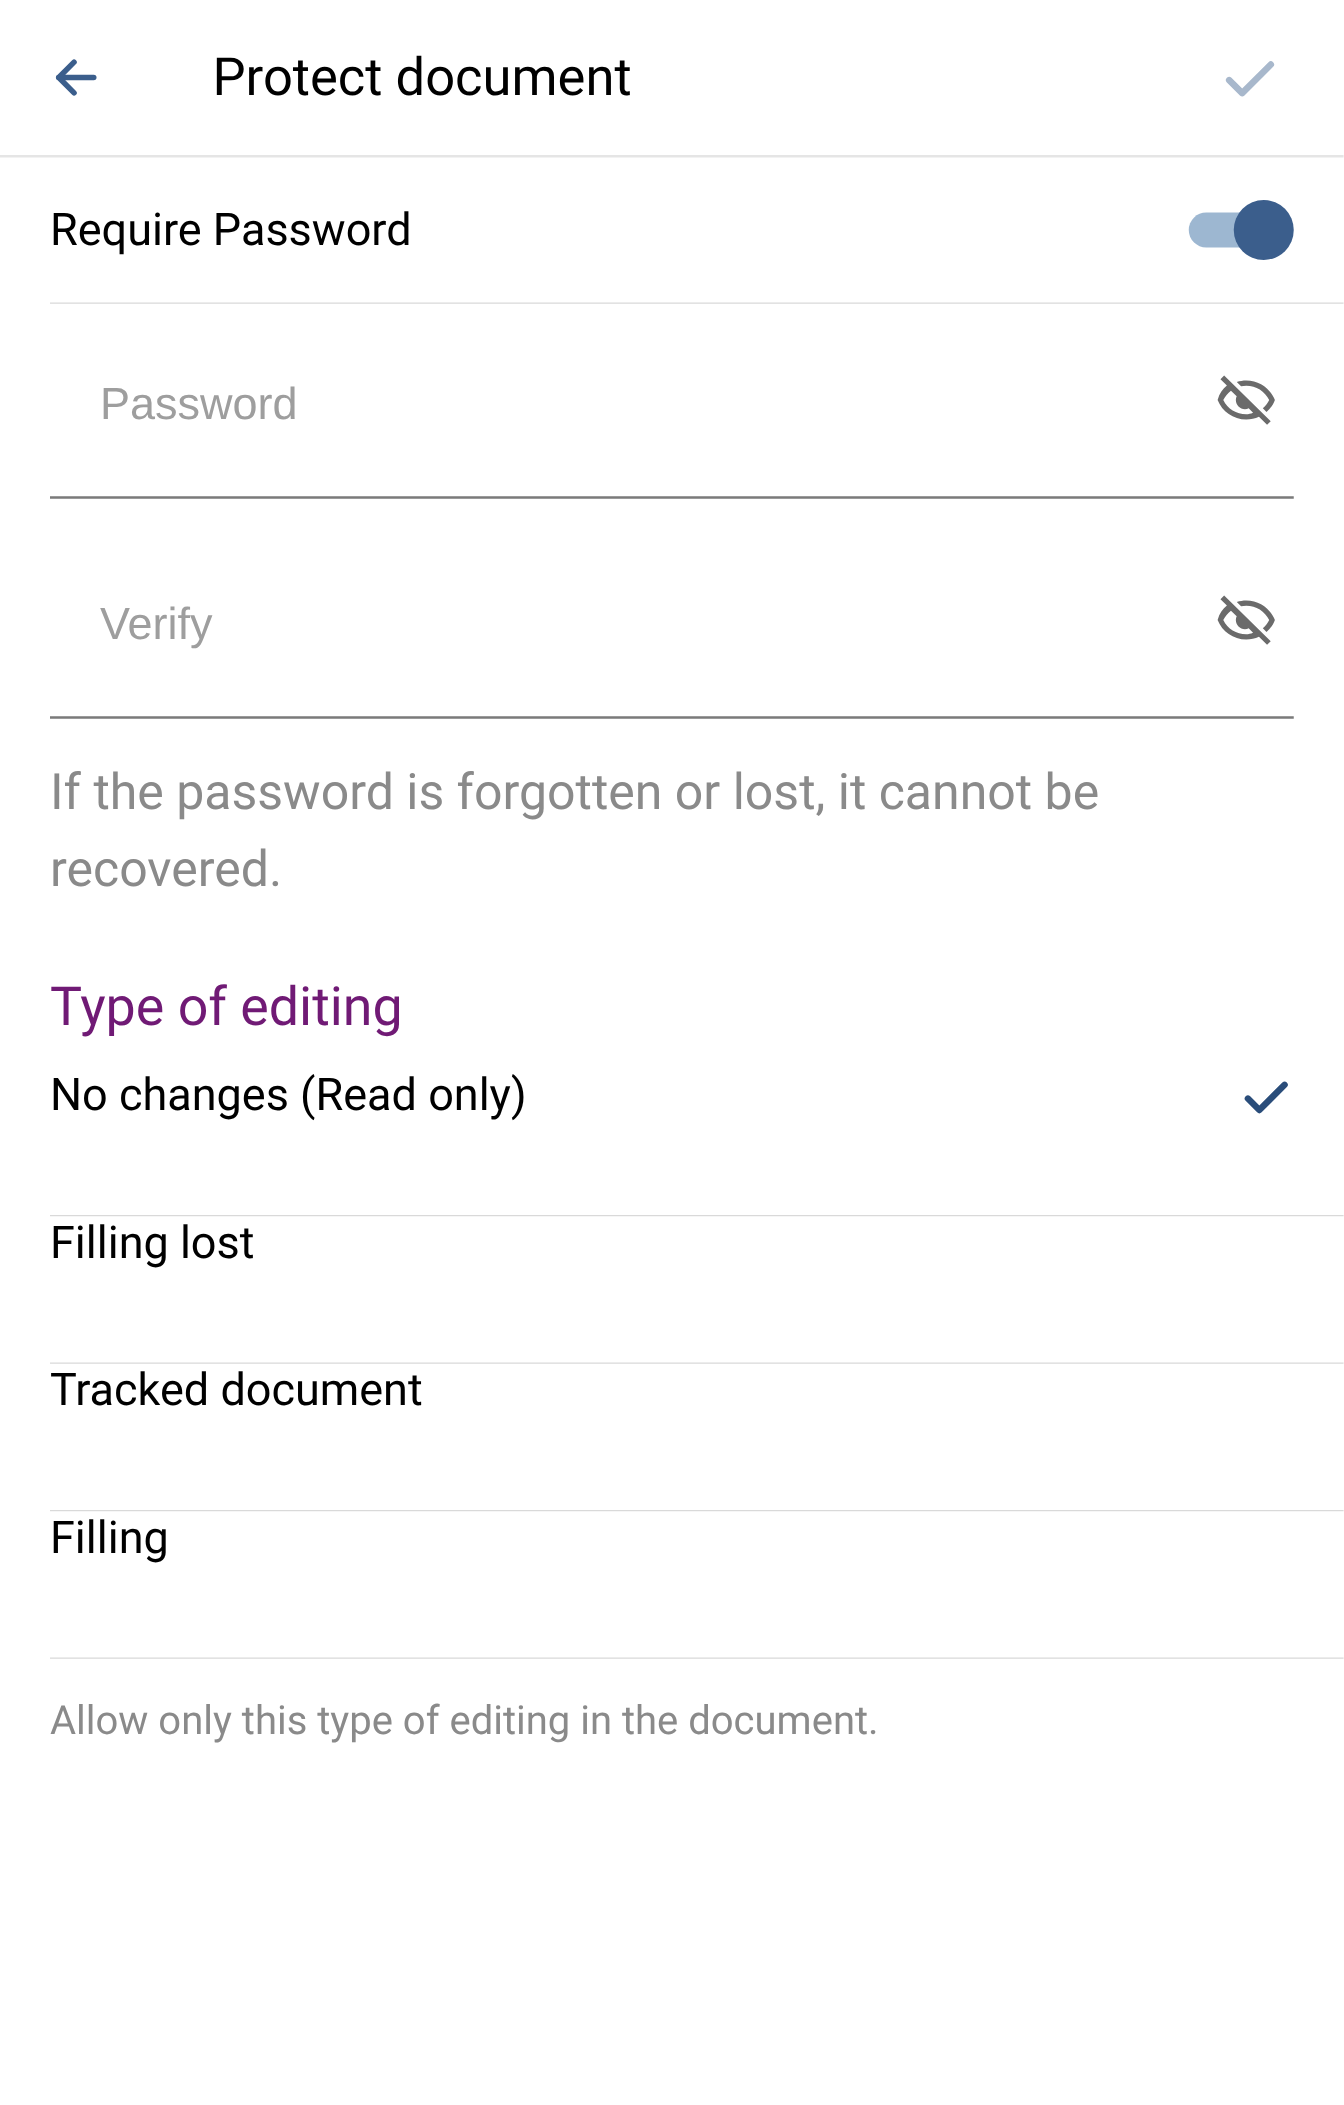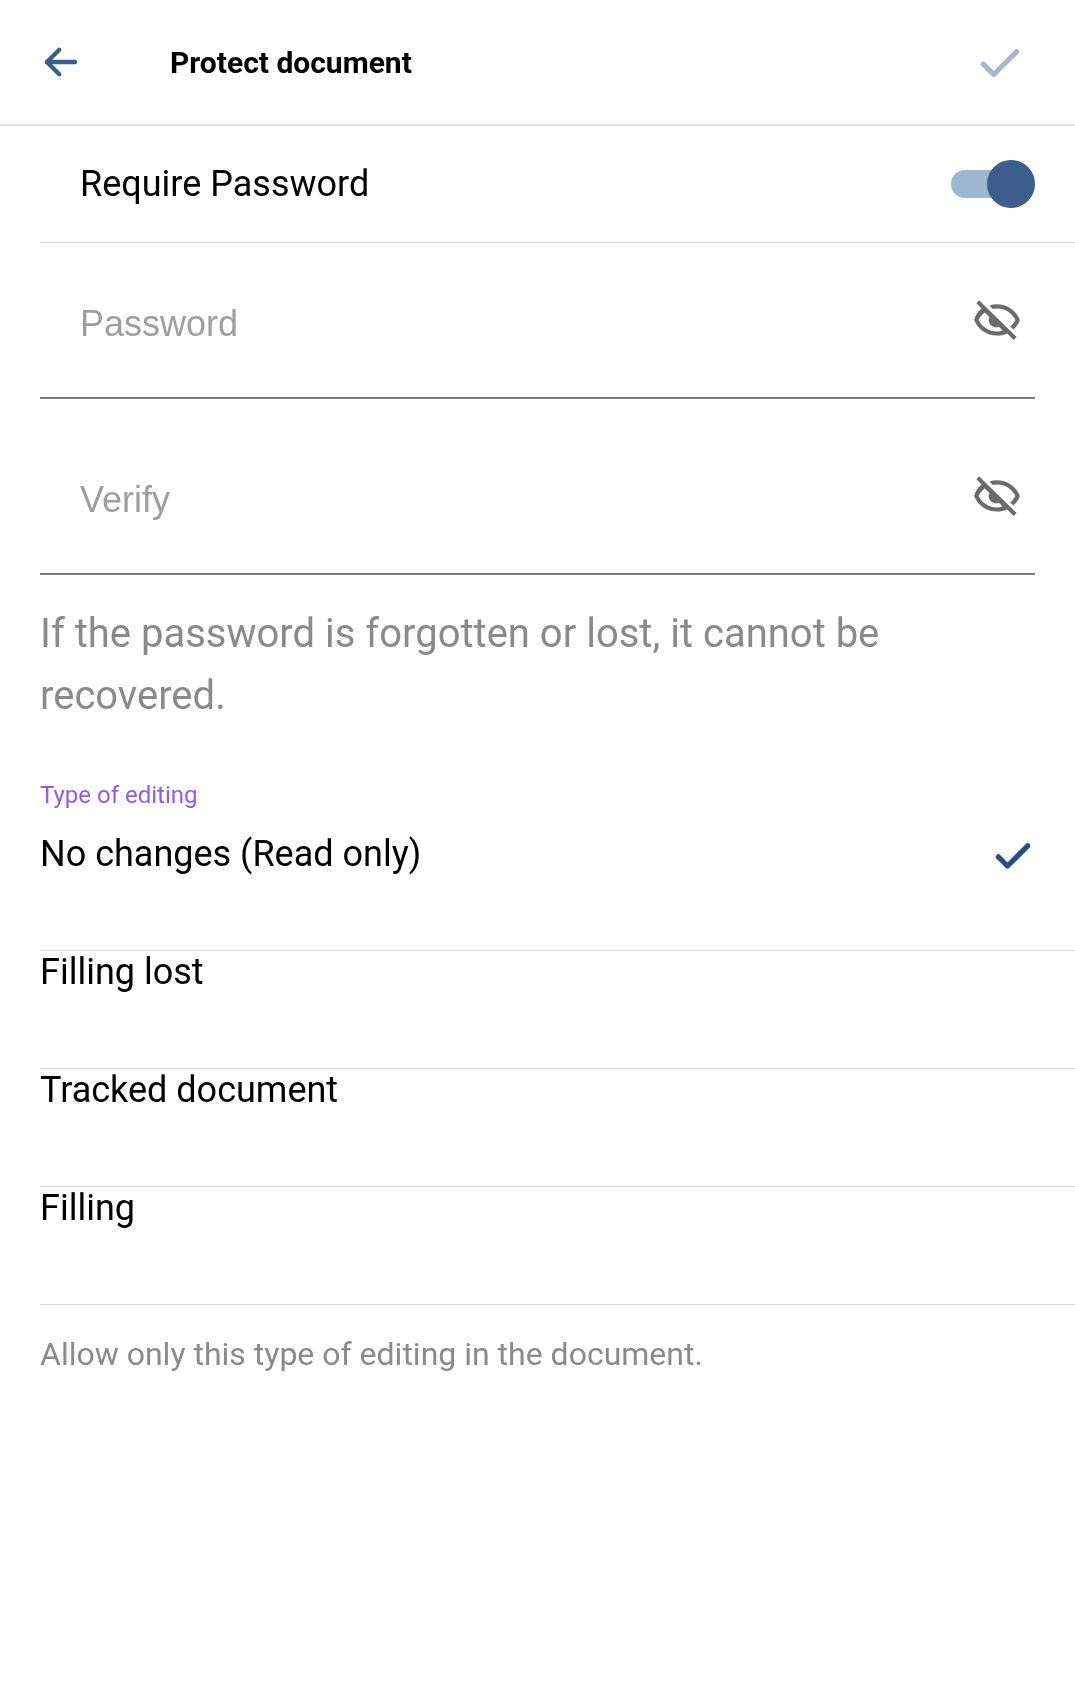--- a/index.html
+++ b/index.html
@@ -16,38 +16,37 @@
       padding: 0 40px 0 40px;
       border-bottom: 2px solid #e5e5e5;
     }
     .back-btn {
       width: 60px;
       display: flex;
       align-items: center;
       justify-content: flex-start;
     }
     .header-title {
-      font-size: 30px;
-      font-weight: 700;
+      font-size: 42px;
+      font-weight: 400;
       color: #000;
       margin-left: 70px;
     }
     .confirm-btn {
       margin-left: auto;
       display: flex;
       align-items: center;
       padding-right: 10px;
     }
     .content { padding: 0; }
     .row {
       display: flex;
       align-items: center;
       padding: 0 40px;
       height: 116px;
-      margin-left: 40px;
     }
     .row-label {
       font-size: 36px;
       font-weight: 400;
       color: #000;
     }
     .divider-inset {
       height: 1px;
       background: #d9d9d9;
       margin-left: 40px;
@@ -114,22 +113,22 @@
       margin-right: 8px;
     }
     .note {
       padding: 28px 40px 0 40px;
       font-size: 40px;
       line-height: 1.55;
       color: #8a8a8a;
     }
     .section-label {
       padding: 54px 40px 24px 40px;
-      font-size: 24px;
-      color: #8b5cf6;
+      font-size: 43px;
+      color: #701a75;
     }
     .option-row {
       display: flex;
       align-items: flex-start;
       padding: 0 40px;
       height: 117px;
     }
     .option-label {
       font-size: 36px;
       font-weight: 400;

